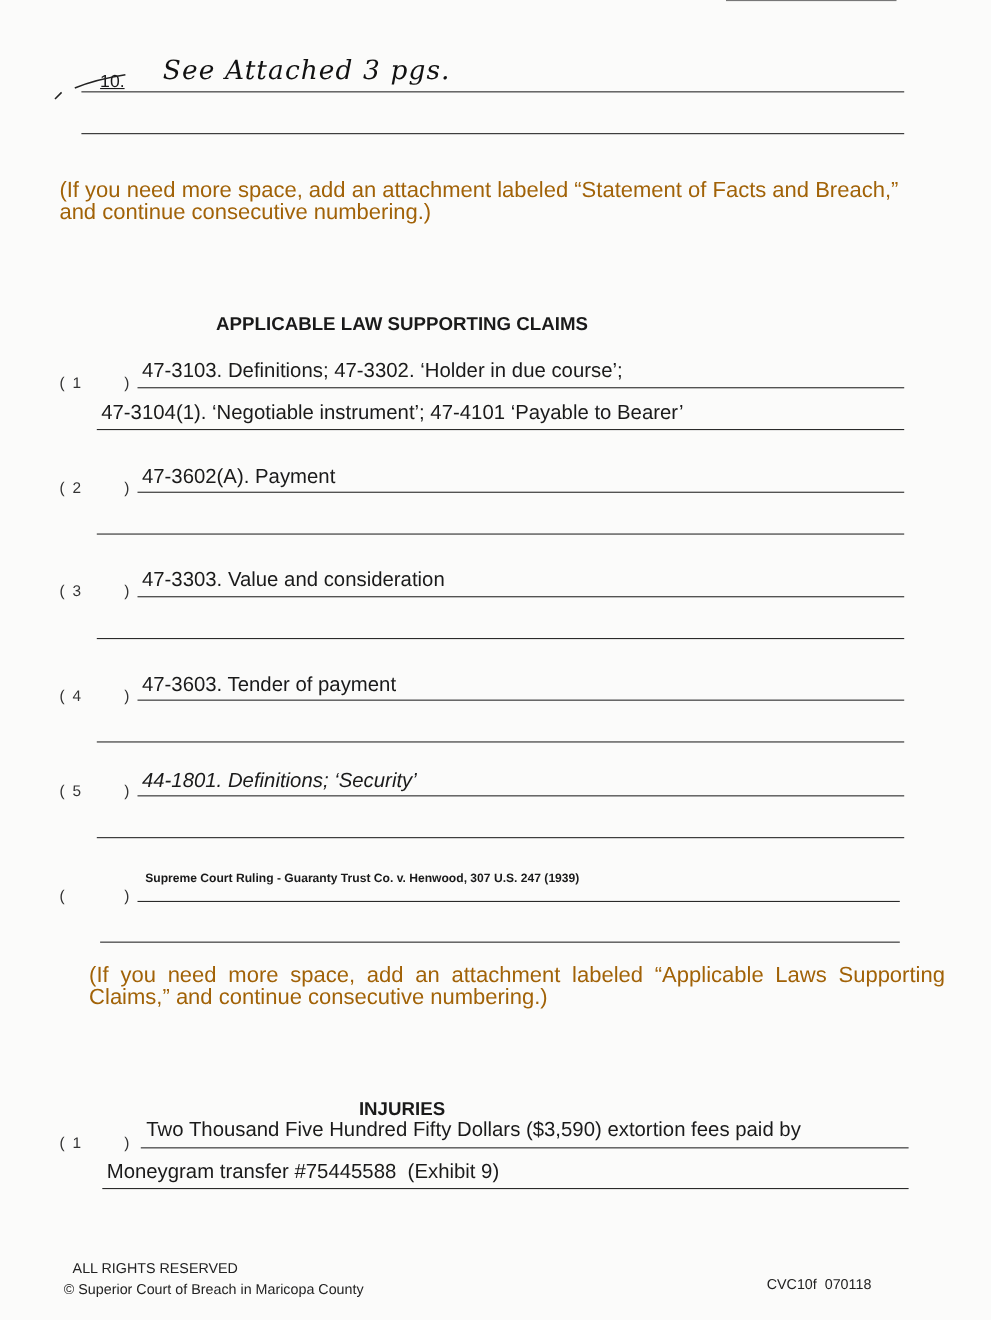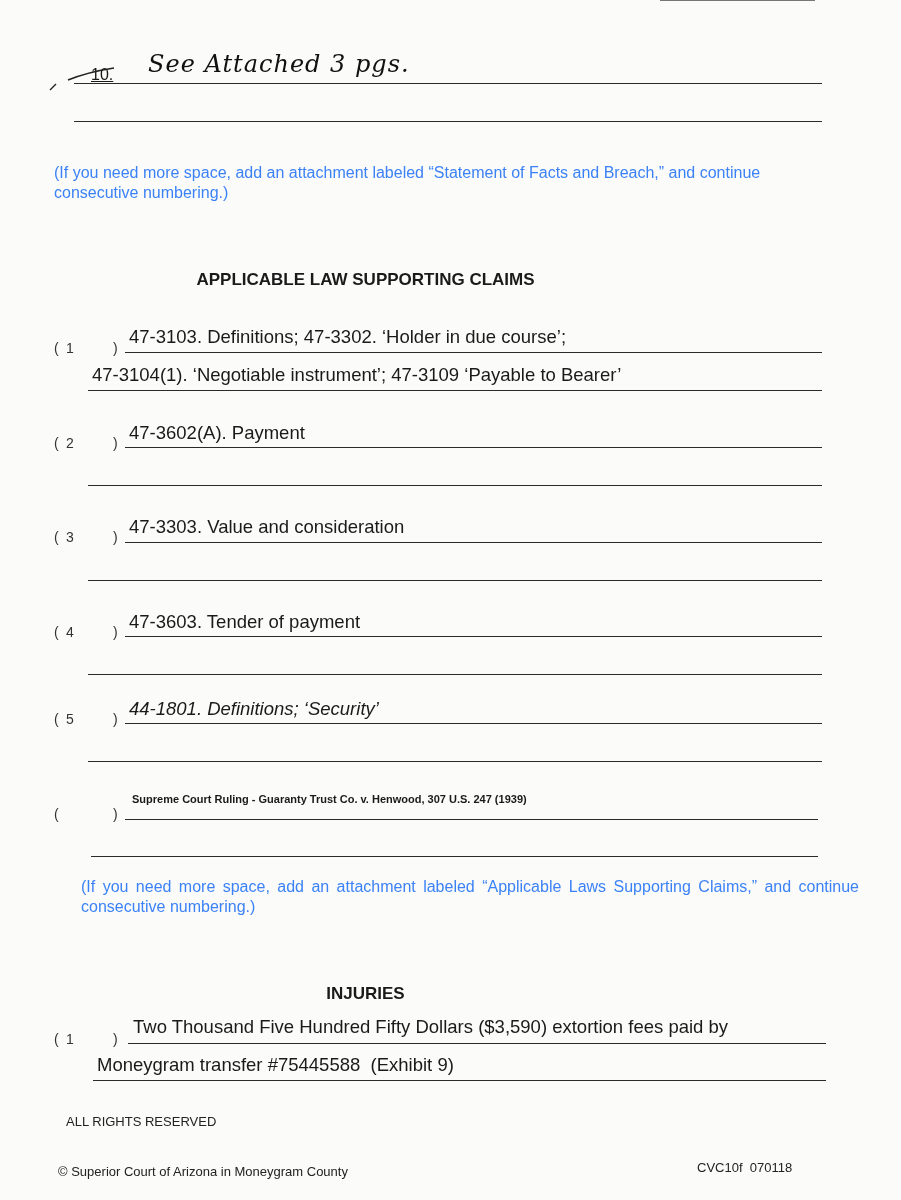--- a/index.html
+++ b/index.html
@@ -2,22 +2,22 @@
 <html><head>
 <meta charset="utf-8">
 <style>
   html, body { margin:0; padding:0; }
   body { width:901px; height:1200px; background:#fbfbfa; position:relative; overflow:hidden;
          font-family:"Liberation Sans", sans-serif; color:#1a1a1a; }
   .abs { position:absolute; }
   .rule { position:absolute; height:0; border-top:1.5px solid #2a2a2a; }
   .topline { left:660px; width:155px; top:0px; border-top:1.5px solid #777; }
   .hand { font-family:"DejaVu Serif", serif; font-style:italic; font-size:24px; color:#111; letter-spacing:1px; }
-  .note { font-size:16px; line-height:20px; color:#3b82f6; }
-  .heading { font-weight:bold; font-size:17px; width:731px; text-align:center; left:0; }
+  .note { font-size:20px; line-height:20px; color:#a16207; }
+  .heading { font-weight:bold; font-size:17px; width:731px; text-align:center; left:0;margin-top:15px; }
   .paren { font-size:14px; color:#333; }
   .entry { font-size:18.5px; color:#1a1a1a; white-space:nowrap; }
   .footer { font-size:13px; color:#222; }
 </style>
 </head>
 <body>
 
 <div class="rule topline"></div>
 
 <span class="abs" style="left:54px;top:66px;font-size:16px;text-decoration:underline;margin-left:37px;">10.</span>
@@ -31,21 +31,21 @@
 <div class="abs note" style="left:54px;top:163px;width:780px;">(If you need more space, add an attachment labeled “Statement of Facts and Breach,” and continue consecutive numbering.)</div>
 
 <div class="abs heading" style="top:270px;">APPLICABLE LAW SUPPORTING CLAIMS</div>
 
 <div>
   <span class="abs paren" style="left:54px;top:340px;">(</span>
   <span class="abs paren" style="left:66px;top:340px;">1</span>
   <span class="abs paren" style="left:113px;top:340px;">)</span>
   <span class="abs entry" style="left:129px;top:326px;">47-3103. Definitions; 47-3302. ‘Holder in due course’;</span>
   <div class="rule" style="left:125px;width:697px;top:352px;"></div>
-  <span class="abs entry" style="left:92px;top:364px;">47-3104(1). ‘Negotiable instrument’; 47-3109 ‘Payable to Bearer’</span>
+  <span class="abs entry" style="left:92px;top:364px;">47-3104(1). ‘Negotiable instrument’; 47-4101 ‘Payable to Bearer’</span>
   <div class="rule" style="left:88px;width:734px;top:390px;"></div>
 </div>
 
 <div>
   <span class="abs paren" style="left:54px;top:435px;">(</span>
   <span class="abs paren" style="left:66px;top:435px;">2</span>
   <span class="abs paren" style="left:113px;top:435px;">)</span>
   <span class="abs entry" style="left:129px;top:422px;">47-3602(A). Payment</span>
   <div class="rule" style="left:125px;width:697px;top:447px;"></div>
   <div class="rule" style="left:88px;width:734px;top:485px;"></div>
@@ -94,16 +94,16 @@
 <div>
   <span class="abs paren" style="left:54px;top:1031px;">(</span>
   <span class="abs paren" style="left:66px;top:1031px;">1</span>
   <span class="abs paren" style="left:113px;top:1031px;">)</span>
   <span class="abs entry" style="left:133px;top:1016px;">Two Thousand Five Hundred Fifty Dollars ($3,590) extortion fees paid by</span>
   <div class="rule" style="left:128px;width:698px;top:1043px;"></div>
   <span class="abs entry" style="left:97px;top:1054px;white-space:pre;">Moneygram transfer #75445588  (Exhibit 9)</span>
   <div class="rule" style="left:93px;width:733px;top:1080px;"></div>
 </div>
 
-<span class="abs footer" style="left:58px;top:1164px;">© Superior Court of Arizona in Moneygram County</span>
-<span class="abs footer" style="left:66px;top:1114px;">ALL RIGHTS RESERVED</span>
+<span class="abs footer" style="left:58px;top:1164px;">© Superior Court of Breach in Maricopa County</span>
+<span class="abs footer" style="left:66px;top:1145px;">ALL RIGHTS RESERVED</span>
 <span class="abs footer" style="left:420px;top:1248px;font-family:Liberation Mono, monospace;">Page 3 of 4</span>
 <span class="abs footer" style="left:697px;top:1160px;white-space:pre;">CVC10f  070118</span>
 
 </body></html>

